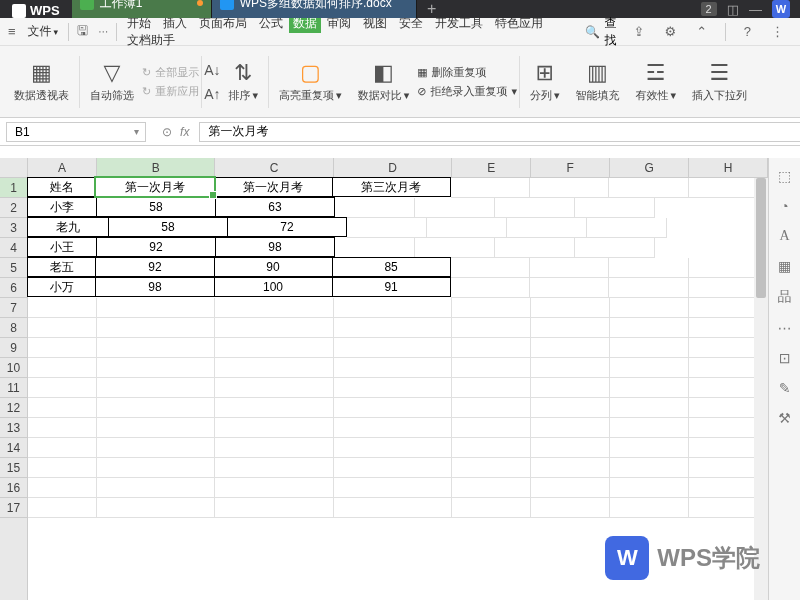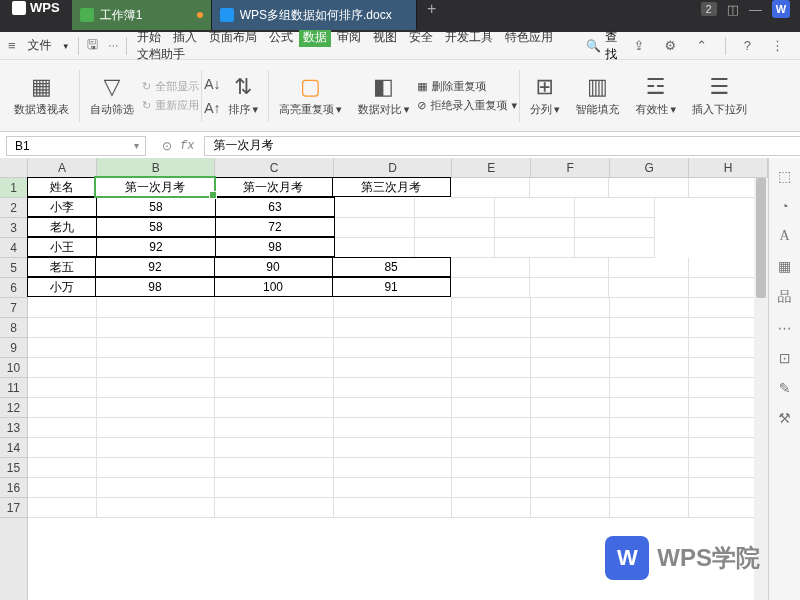--- a/index.html
+++ b/index.html
@@ -1,36 +1,36 @@
 <!DOCTYPE html>
 <html><head>
 <meta charset="utf-8">
 <style>
 * { margin: 0; padding: 0; box-sizing: border-box; font-family: "Microsoft YaHei", Arial, sans-serif; }
 body { width: 800px; height: 600px; overflow: hidden; background: #fff; position: relative; }
 
-.titlebar { height: 32px; background: #2d2d30; display: flex; align-items: flex-start; color: #ccc; font-size: 12px; }
+.titlebar { height: 18px; background: #2d2d30; display: flex; align-items: flex-end; color: #ccc; font-size: 12px; }
 .wps-logo { padding: 0 12px; color: #fff; font-weight: bold; font-size: 13px; display: flex; align-items: center; gap: 4px; }
 .wps-logo-icon { width: 14px; height: 14px; background: #fff; border-radius: 2px; }
 .tab { display: flex; align-items: center; height: 30px; padding: 0 24px 0 8px; font-size: 12px; position: relative; border-right: 1px solid #1a1a1a; min-width: 140px; max-width: 250px; }
 .tab.active { background: #4a7a4a; color: #fff; }
 .tab.doc { background: #3a5a7a; color: #fff; }
 .tab-icon { width: 14px; height: 14px; margin-right: 6px; border-radius: 2px; flex-shrink: 0; }
 .tab-icon.sheet { background: #4caf50; }
 .tab-icon.word { background: #2196f3; }
 .tab-dot { position: absolute; right: 8px; width: 6px; height: 6px; background: #ff9933; border-radius: 50%; }
 .tab-add { width: 30px; display: flex; align-items: center; justify-content: center; color: #aaa; font-size: 16px; }
 .titlebar-right { margin-left: auto; display: flex; align-items: center; gap: 10px; padding-right: 10px; }
 .badge { background: #555; color: #ddd; padding: 1px 5px; font-size: 11px; border-radius: 2px; }
 .title-icon { color: #aaa; font-size: 13px; }
 .wps-btn { width: 18px; height: 18px; background: #4169e1; border-radius: 3px; color: #fff; display: flex; align-items: center; justify-content: center; font-size: 11px; font-weight: bold; }
 
 .menubar { height: 28px; background: #f5f5f5; display: flex; align-items: center; font-size: 12px; border-bottom: 1px solid #e0e0e0; padding: 0 4px; gap: 2px; }
 .menu-btn { padding: 3px 6px; color: #333; white-space: nowrap; }
-.menu-btn.file { display: flex; align-items: center; gap: 12px; }
+.menu-btn.file { display: flex; align-items: center; gap: 2px; }
 .menu-btn.active { background: #4caf50; color: #fff; padding: 3px 4px; }
 .menu-sep { width: 1px; height: 18px; background: #ccc; margin: 0 2px; }
 .menu-icon { color: #666; font-size: 13px; padding: 0 4px; }
 .menu-right { margin-left: auto; display: flex; align-items: center; gap: 12px; padding-right: 8px; }
 
 .ribbon { height: 72px; background: #f5f5f5; display: flex; align-items: center; border-bottom: 1px solid #d0d0d0; padding: 0 6px; font-size: 11px; color: #444; }
 .ribbon-group { display: flex; flex-direction: column; align-items: center; padding: 4px 8px; justify-content: center; height: 100%; }
 .ribbon-icon-lg { font-size: 22px; color: #555; margin-bottom: 2px; }
 .ribbon-sep { width: 1px; height: 52px; background: #ddd; margin: 0 2px; }
 .ribbon-small { display: flex; flex-direction: column; gap: 4px; font-size: 11px; color: #444; }
@@ -182,21 +182,21 @@
     <span class="ribbon-label">插入下拉列</span>
   </div>
 </div>
 
 <div class="formula-bar">
   <div class="name-box">
     <span>B1</span>
   </div>
   <div class="fx-icons">
     <span>⊙</span>
-    <span style="font-style:italic;font-family:Liberation Mono, monospace;">fx</span>
+    <span style="font-style:italic;">fx</span>
   </div>
   <div class="formula-input">
     <span>第一次月考</span>
   </div>
 </div>
 
 <div class="grid-area">
   <div class="corner"></div>
   <div class="col-headers" id="col-headers">
       <div class="col-h" style="width: 70px;">A</div>
@@ -241,21 +241,21 @@
       <div class="row">
         <div class="cell b" style="width: 70px;">小李</div>
         <div class="cell b" style="width: 120px;">58</div>
         <div class="cell b" style="width: 120px;">63</div>
         <div class="cell" style="width: 80px;"></div>
         <div class="cell" style="width: 80px;"></div>
         <div class="cell" style="width: 80px;"></div>
         <div class="cell" style="width: 80px;"></div>
       </div>
       <div class="row">
-        <div class="cell b" style="width: 70px;">老九</div>
+        <div class="cell b" style="width: 82px;">老九</div>
         <div class="cell b" style="width: 120px;">58</div>
         <div class="cell b" style="width: 120px;">72</div>
         <div class="cell" style="width: 80px;"></div>
         <div class="cell" style="width: 80px;"></div>
         <div class="cell" style="width: 80px;"></div>
         <div class="cell" style="width: 80px;"></div>
       </div>
       <div class="row">
         <div class="cell b" style="width: 70px;">小王</div>
         <div class="cell b" style="width: 120px;">92</div>

